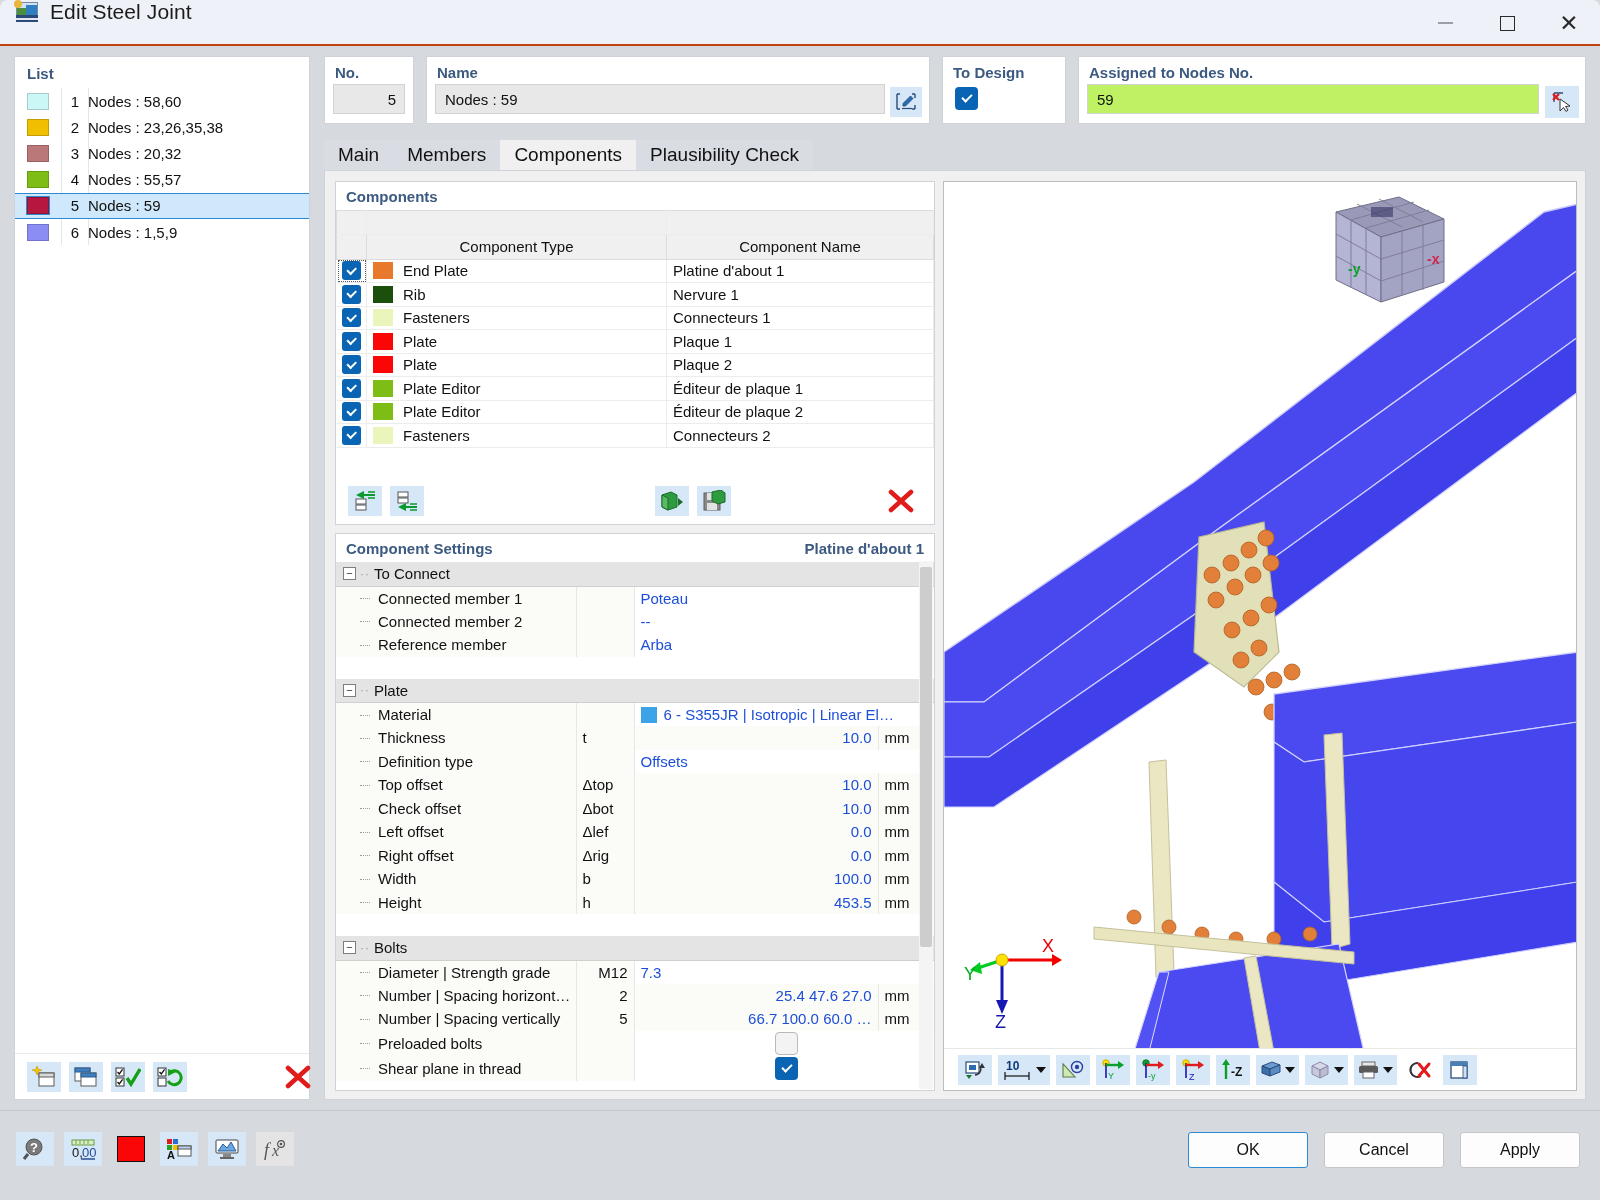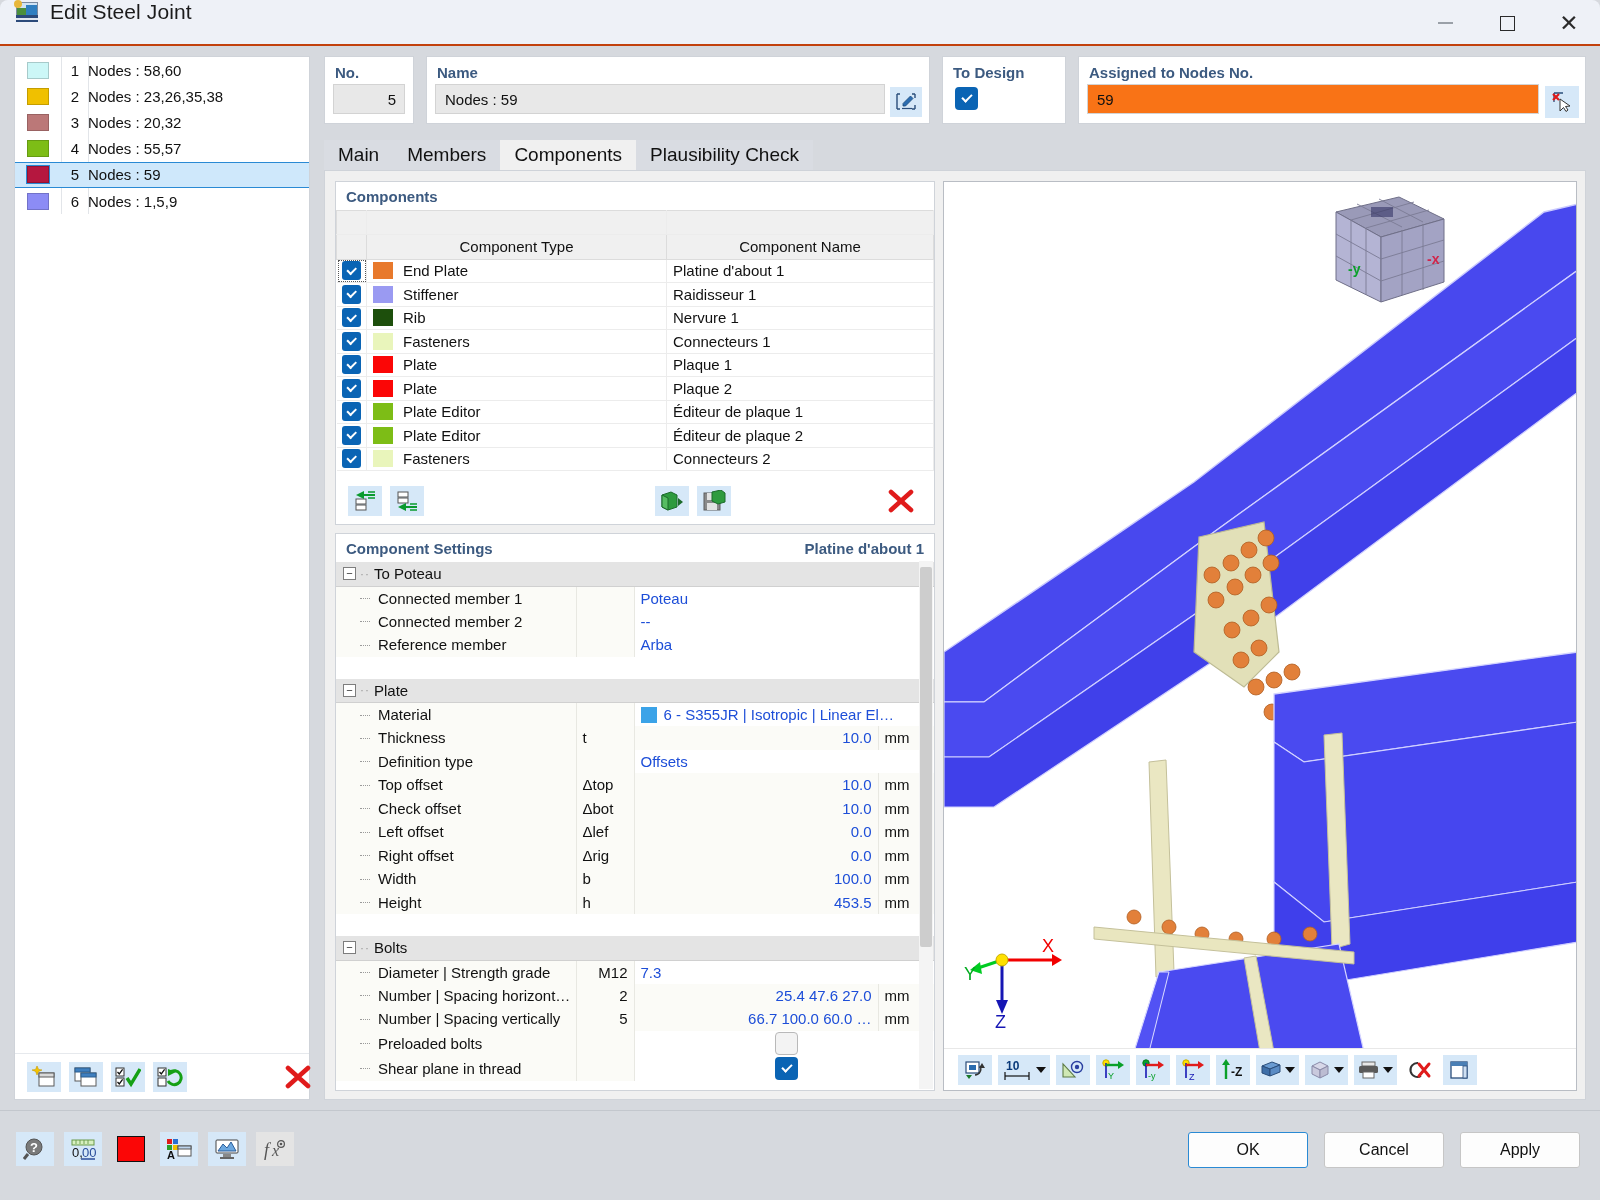--- a/index.html
+++ b/index.html
@@ -99,21 +99,21 @@
   #no-box { left: 324px; top: 56px; width: 90px; height: 68px; }
   #no-box .field-input { margin: 0 8px; justify-content: flex-end; padding-right: 8px; }
   #name-box { left: 426px; top: 56px; width: 504px; height: 68px; }
   #name-box .field-input { margin: 0 44px 0 8px; padding-left: 9px; }
   .name-edit-btn {
     position:absolute; right: 7px; top: 30px; width: 32px; height: 30px; background:#d6e8f8;
     display:flex; align-items:center; justify-content:center;
   }
   #design-box { left: 942px; top: 56px; width: 124px; height: 68px; }
   #assigned-box { left: 1078px; top: 56px; width: 508px; height: 68px; }
-  #assigned-box .field-input { margin: 0 46px 0 8px; padding-left: 9px; background:#f97316; }
+  #assigned-box .field-input { margin: 0 46px 0 8px; padding-left: 9px; background:#bef264; }
   .assigned-btn {
     position:absolute; right: 6px; top: 29px; width: 34px; height: 32px; background:#d6e8f8;
     display:flex; align-items:center; justify-content:center;
   }
   .chk-blue {
     width: 23px; height: 23px; background:#0a64b4; border-radius:4px;
     display:flex; align-items:center; justify-content:center; flex:none;
   }
   .chk-blue::after {
     content:""; width:8px; height:4px; border-left:2px solid #fff; border-bottom:2px solid #fff;
@@ -272,20 +272,21 @@
       <div class="win-btn">
           <div class="max-glyph"></div>
         </div>
       <div class="win-btn close">
           <div class="close-glyph">✕</div>
         </div>
     </div>
   </div>
 
   <div class="list-panel">
+    <div class="list-title">List</div>
     <div class="list-body">
       <div class="list-divider"></div>
       <div class="list-divider2"></div>
 
       <div class="list-row">
         <div class="swatch" style="background:#ccf7f7"></div>
         <div class="idx">1</div>
         <div>Nodes : 58,60</div>
       </div>
       <div class="list-row">
@@ -429,32 +430,20 @@
                 </div>
           </td>
           <td style="padding-left:6px">Platine d'about 1</td>
         </tr>
         <tr>
           <td class="cell-chk">
                 <div class="chk-blue"></div>
               </td>
           <td class="type-cell">
             <div class="type-inner">
-                  <span class="cswatch" style="background:#9a9af2"></span>
-                  <span>Stiffener</span>
-                </div>
-          </td>
-          <td style="padding-left:6px">Raidisseur 1</td>
-        </tr>
-        <tr>
-          <td class="cell-chk">
-                <div class="chk-blue"></div>
-              </td>
-          <td class="type-cell">
-            <div class="type-inner">
                   <span class="cswatch" style="background:#1d4f0c"></span>
                   <span>Rib</span>
                 </div>
           </td>
           <td style="padding-left:6px">Nervure 1</td>
         </tr>
         <tr>
           <td class="cell-chk">
                 <div class="chk-blue"></div>
               </td>
@@ -579,21 +568,21 @@
       </div>
 
       <table class="settings-grid">
 
         <tbody>
             <tr class="group-row">
           <td colspan="4">
                 <div class="group-label">
                   <span class="expander">−</span>
                   <span class="dots">··</span>
-                  <span>To Poteau</span>
+                  <span>To Connect</span>
                 </div>
               </td>
         </tr>
         <tr class="prop-row">
           <td class="p-name"><span class="tline"></span><span>Connected member 1</span></td>
           <td class="p-sym"></td>
           <td class="p-val" colspan="2">Poteau</td>
         </tr>
         <tr class="prop-row">
           <td class="p-name"><span class="tline"></span><span>Connected member 2</span></td>

